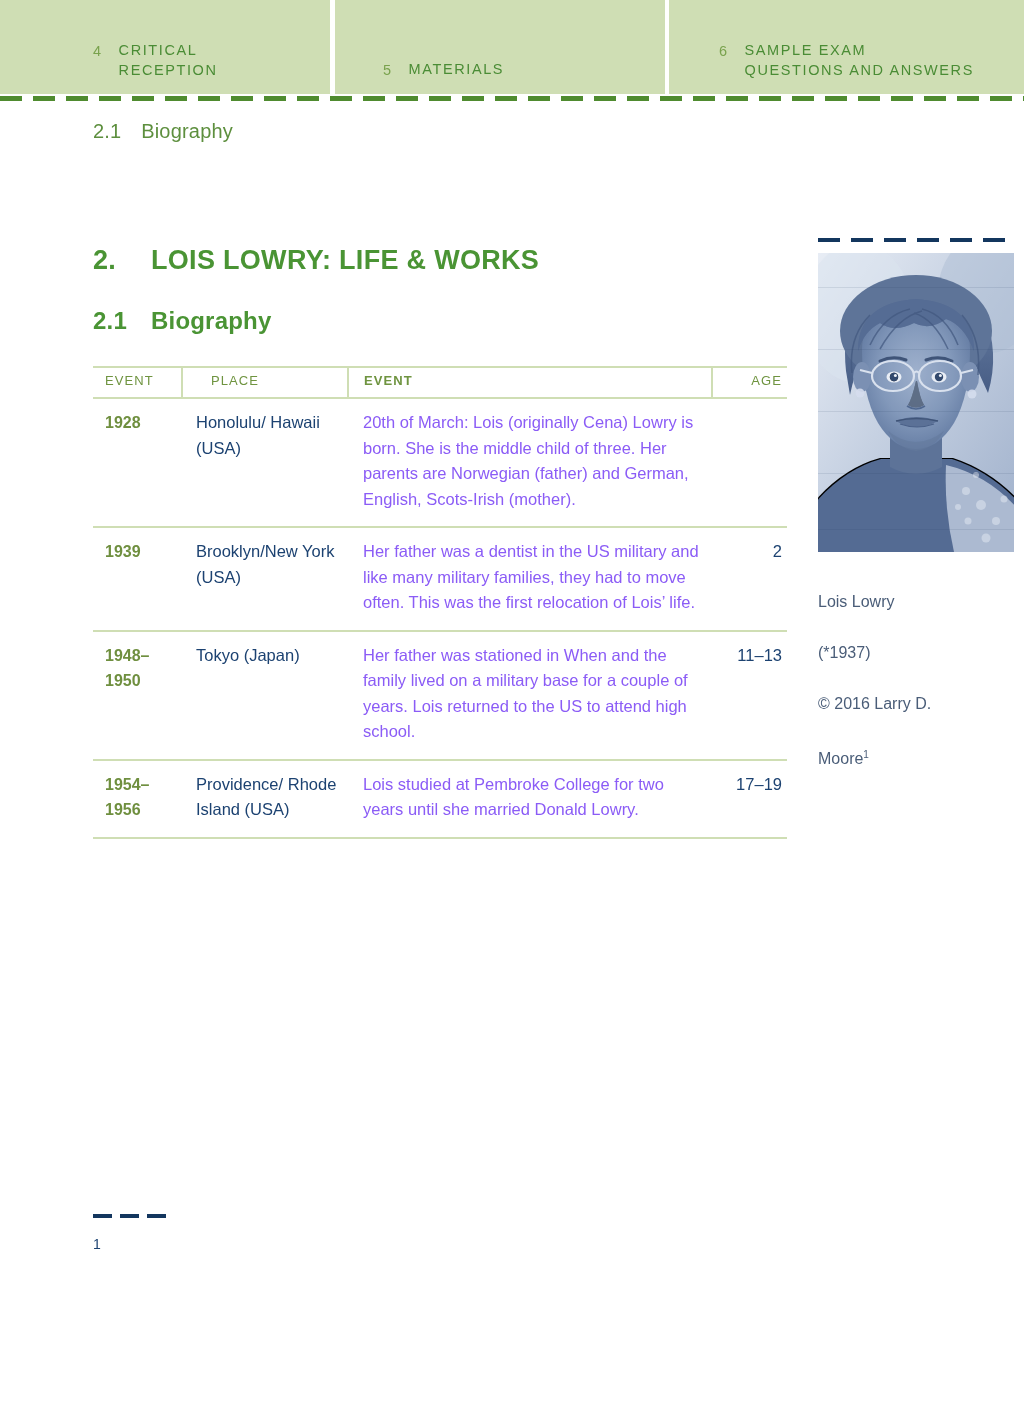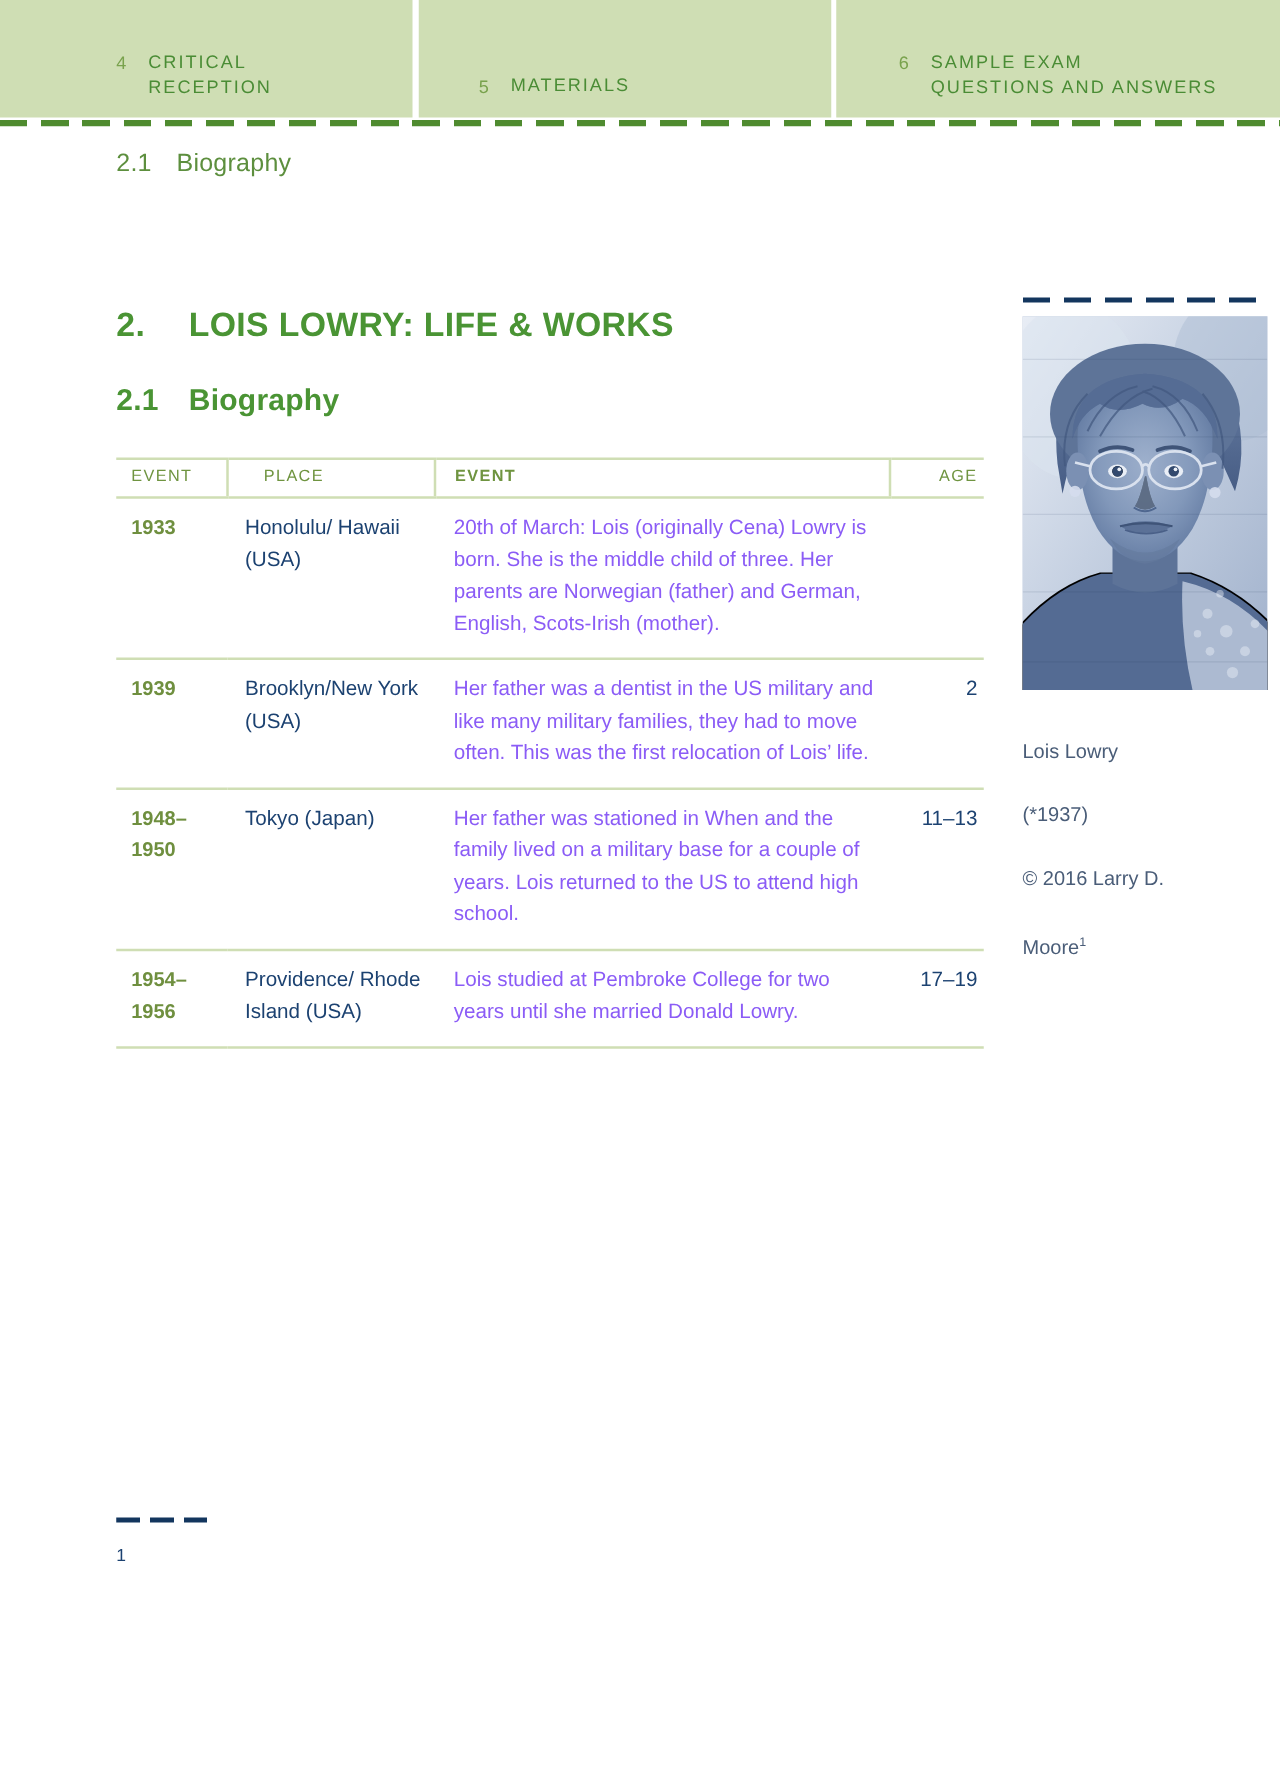--- a/index.html
+++ b/index.html
@@ -298,21 +298,21 @@
   <thead>
     <tr>
       <th class="h-year">EVENT</th>
       <th class="h-place">PLACE</th>
       <th class="h-event">EVENT</th>
       <th class="h-age">AGE</th>
     </tr>
   </thead>
   <tbody>
     <tr>
-      <td class="d-year">1933</td>
+      <td class="d-year">1928</td>
       <td class="d-place">Honolulu/
 Hawaii (USA)</td>
       <td class="d-event">20th of March: Lois (originally Cena) Lowry is born. She is the middle child of three. Her parents are Norwegian (father) and German, English, Scots-Irish (mother).</td>
       <td class="d-age"></td>
     </tr>
     <tr>
       <td class="d-year">1939</td>
       <td class="d-place">Brooklyn/New York (USA)</td>
       <td class="d-event">Her father was a dentist in the US military and like many military families, they had to move often. This was the first relocation of Lois’ life.</td>
       <td class="d-age">2</td>

